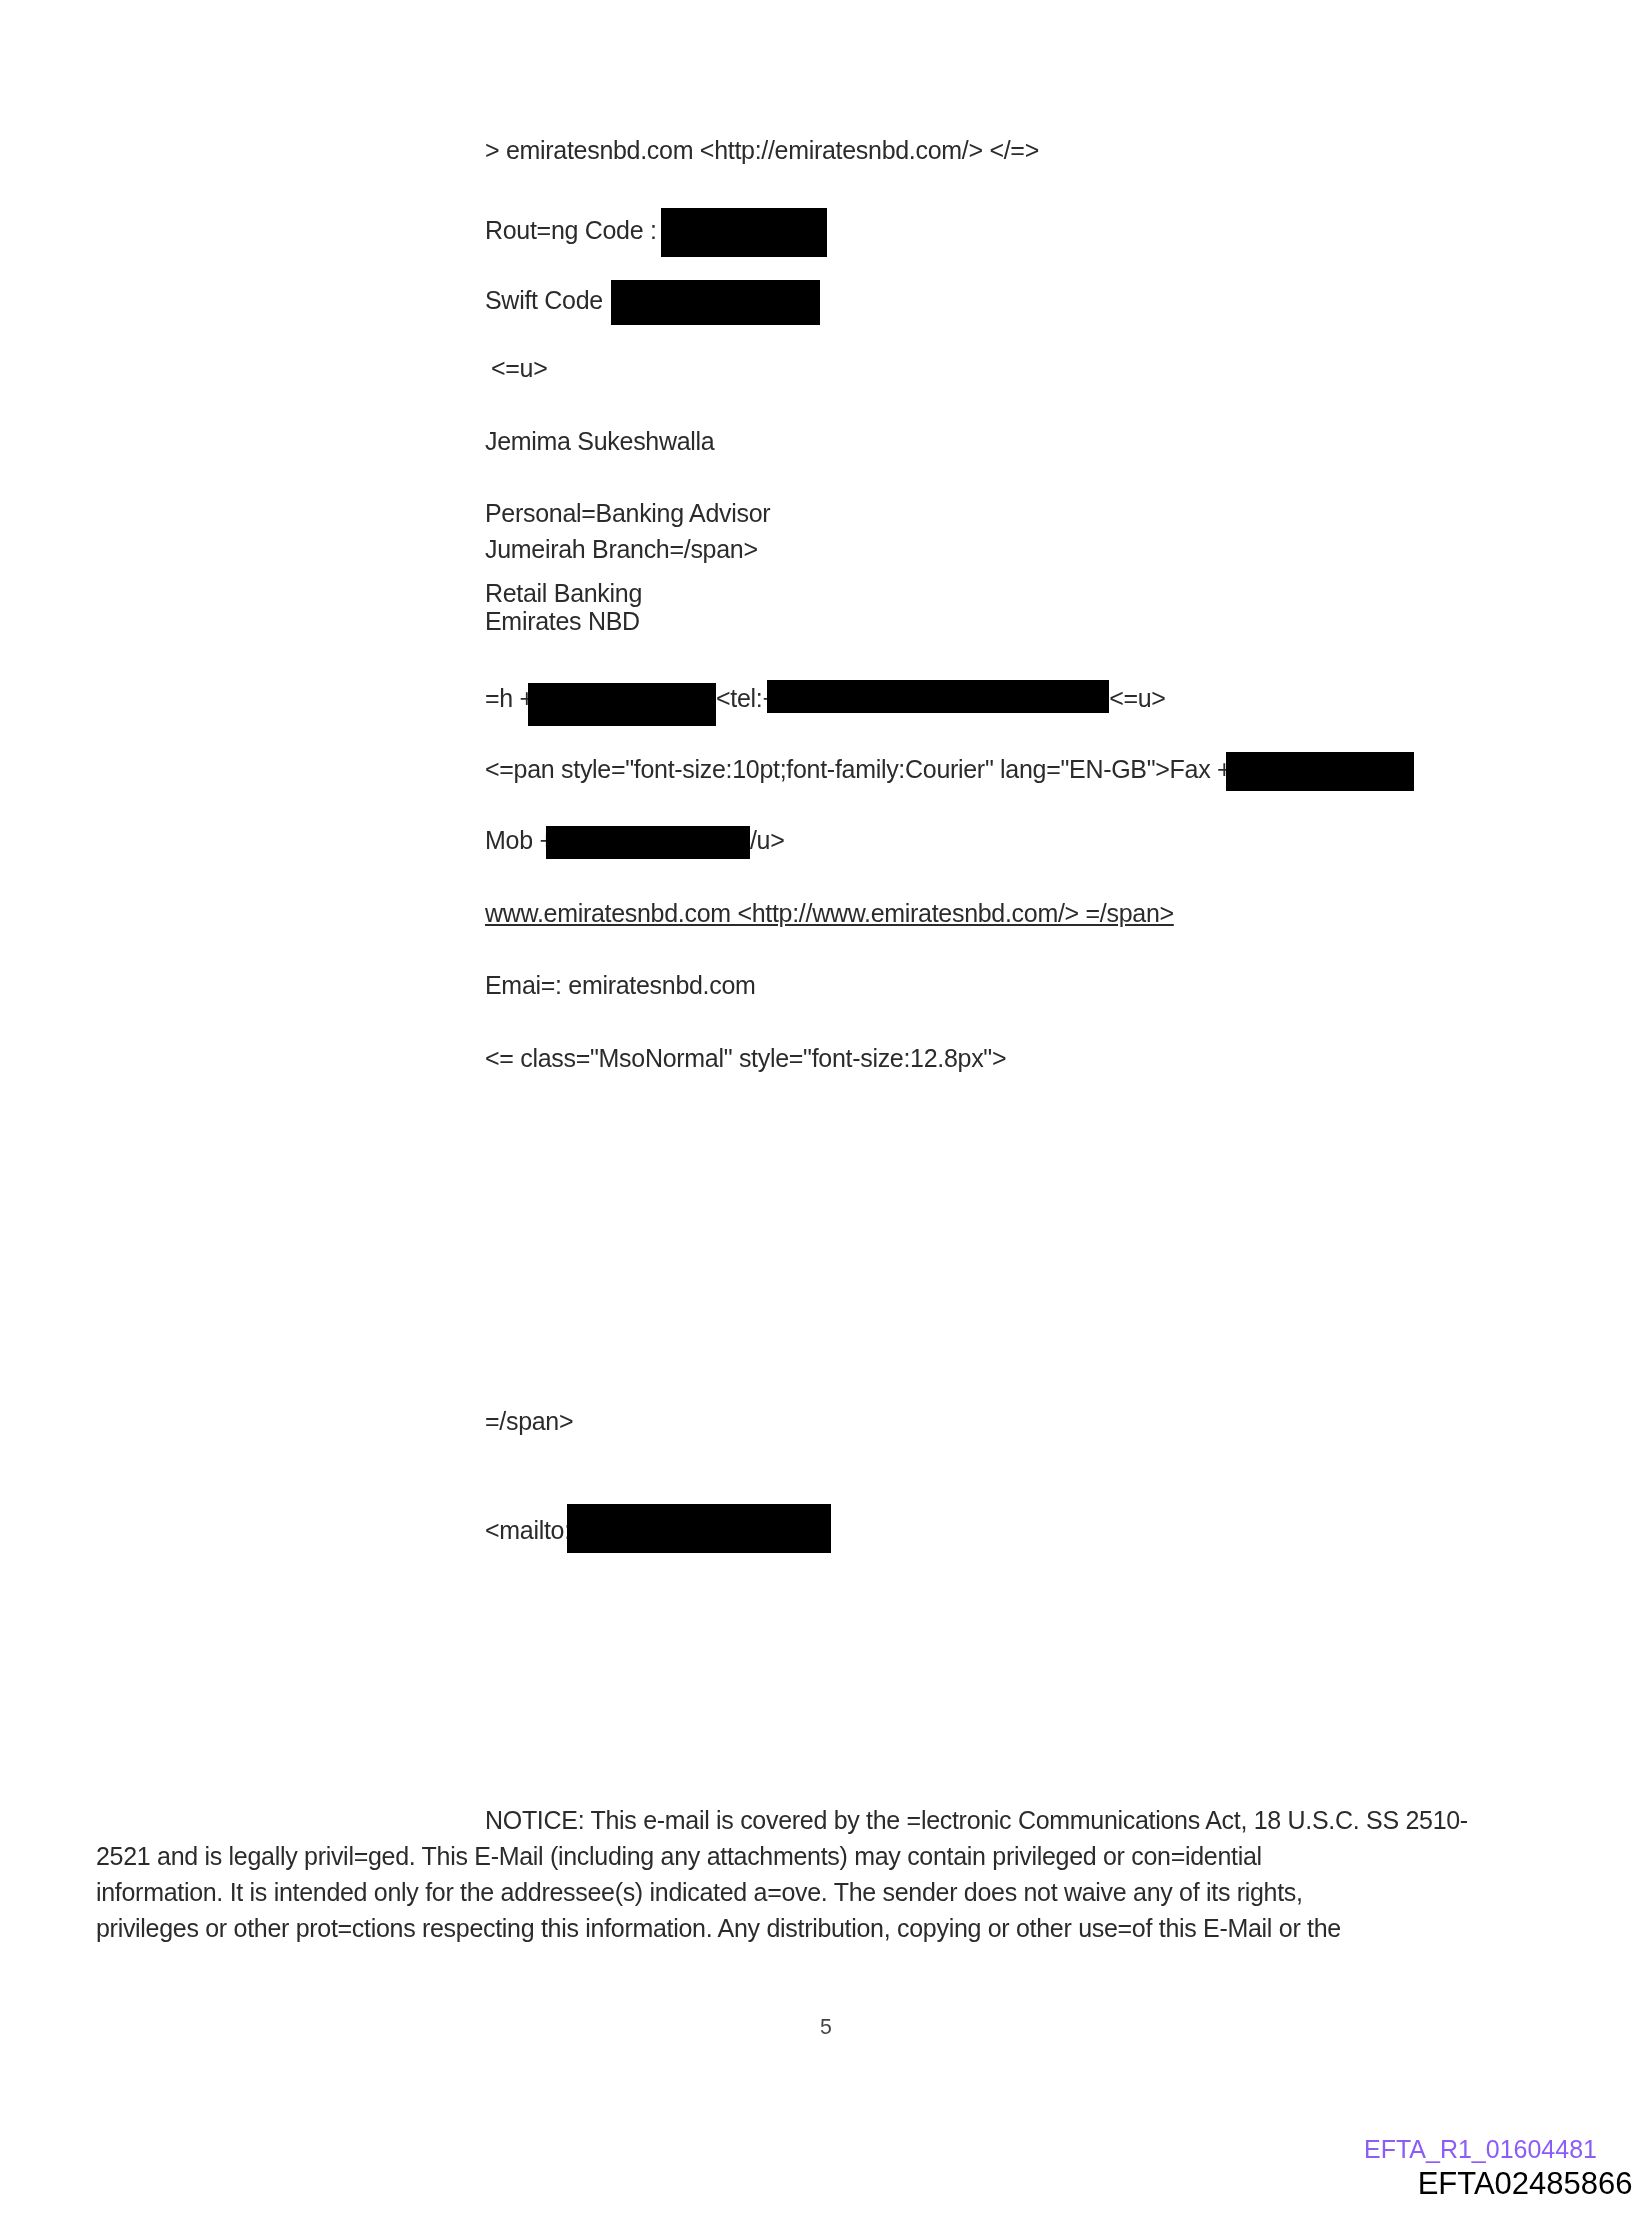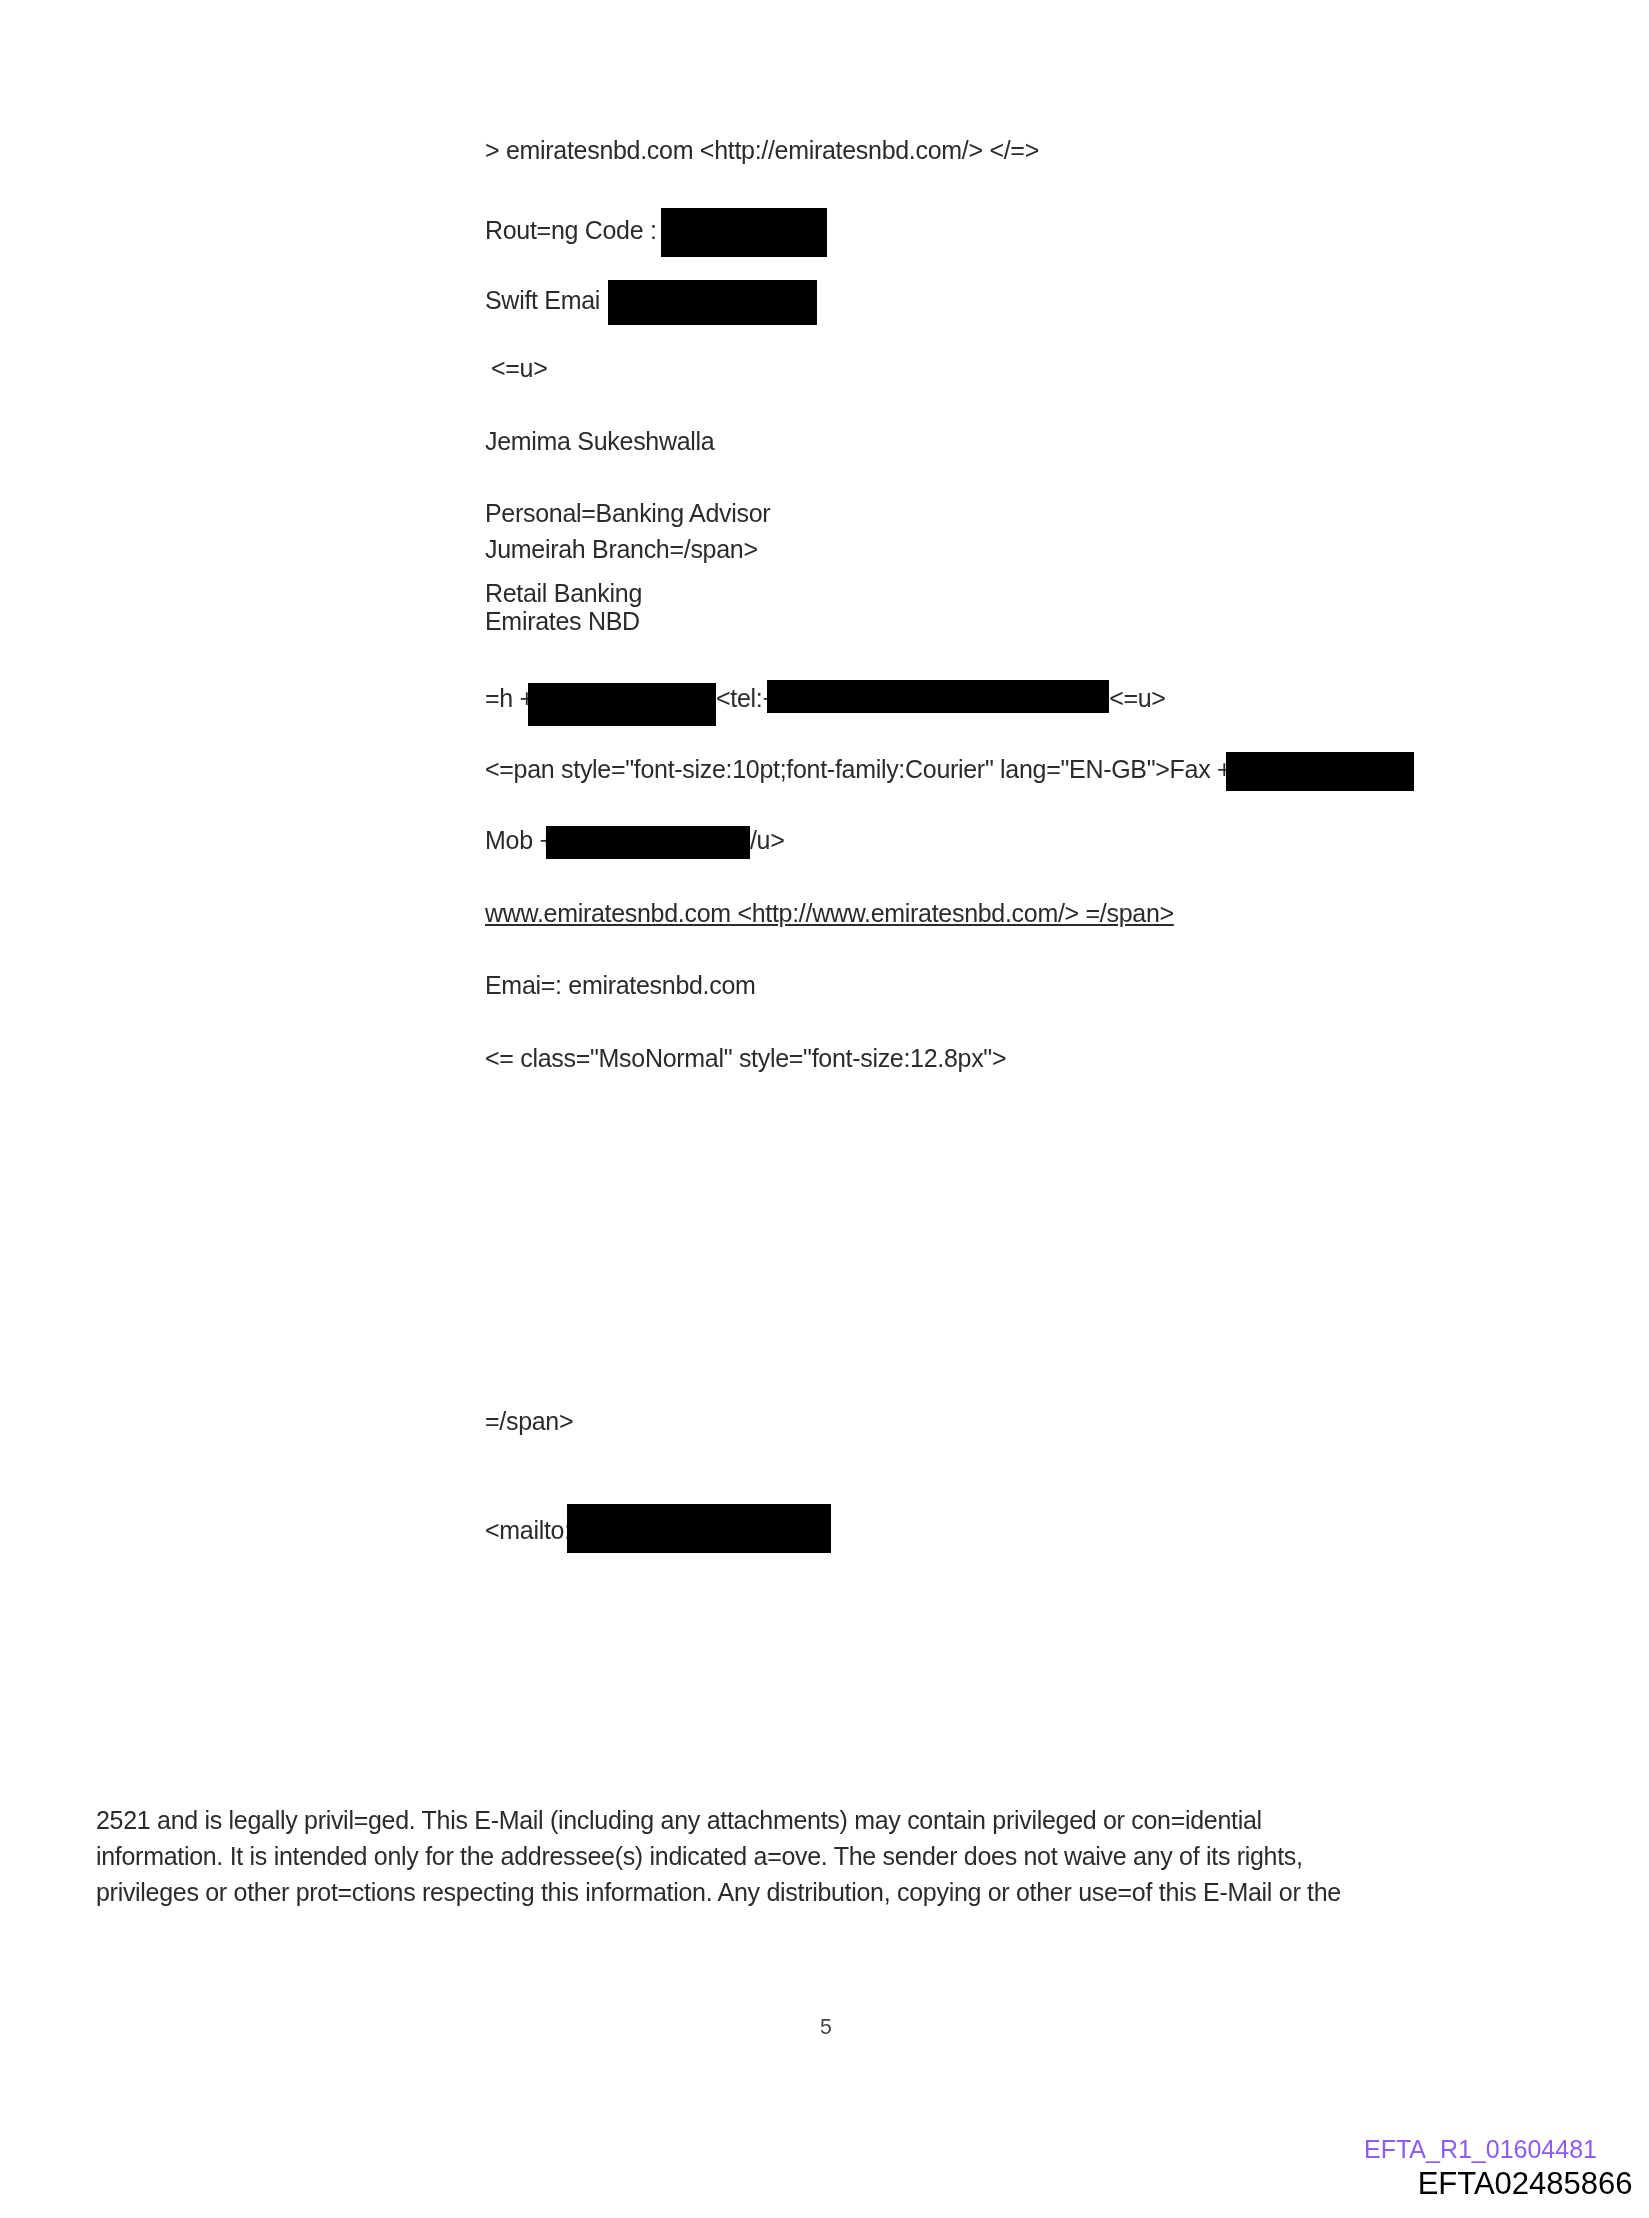--- a/index.html
+++ b/index.html
@@ -40,21 +40,21 @@
 
 <div>
 
   <div class="line" style="top:135px;">&gt; emiratesnbd.com &lt;http://emiratesnbd.com/&gt; &lt;/=&gt;</div>
 
   <div class="line" style="top:208px;">
     <span>Rout=ng Code :</span><span class="redact" style="width:166px;height:49px;margin-left:3.9px;"></span>
   </div>
 
   <div class="line" style="top:280px;">
-    <span>Swift Emai</span><span class="redact" style="width:209px;height:45px;margin-left:7.8px;"></span>
+    <span>Swift Code</span><span class="redact" style="width:209px;height:45px;margin-left:7.8px;"></span>
   </div>
 
   <div class="line" style="top:353px;left:491px;">&lt;=u&gt;</div>
 
   <div class="line" style="top:426px;">Jemima Sukeshwalla</div>
 
   <div class="line" style="top:498px;">Personal=Banking Advisor</div>
   <div class="line" style="top:534px;">Jumeirah Branch=/span&gt;</div>
   <div class="line" style="top:570px;margin-top:8px;">Retail Banking</div>
   <div class="line" style="top:606px;">Emirates NBD</div>
@@ -77,20 +77,21 @@
 
   <div class="line" style="top:1043px;">&lt;= class="MsoNormal" style="font-size:12.8px"&gt;</div>
 
   <div class="line" style="top:1406px;">=/span&gt;</div>
 
   <div class="line" style="top:1508px;">
     <span>&lt;mailto:</span><span class="redact" style="width:264px;height:49px;margin-left:-3.9px;top:-3.9px;"></span>
   </div>
 
   <div class="notice">
+    <div><span class="indent"></span><span>NOTICE: This e-mail is covered by the =lectronic Communications Act, 18 U.S.C. SS 2510-</span></div>
     <div>2521 and is legally privil=ged. This E-Mail (including any attachments) may contain privileged or con=idential</div>
     <div>information. It is intended only for the addressee(s) indicated a=ove. The sender does not waive any of its rights,</div>
     <div>privileges or other prot=ctions respecting this information. Any distribution, copying or other use=of this E-Mail or the</div>
   </div>
 
   <div class="pagenum">5</div>
 
   <div class="footer-id1">EFTA_R1_01604481</div>
   <div class="footer-id2">EFTA02485866</div>
 </div>

